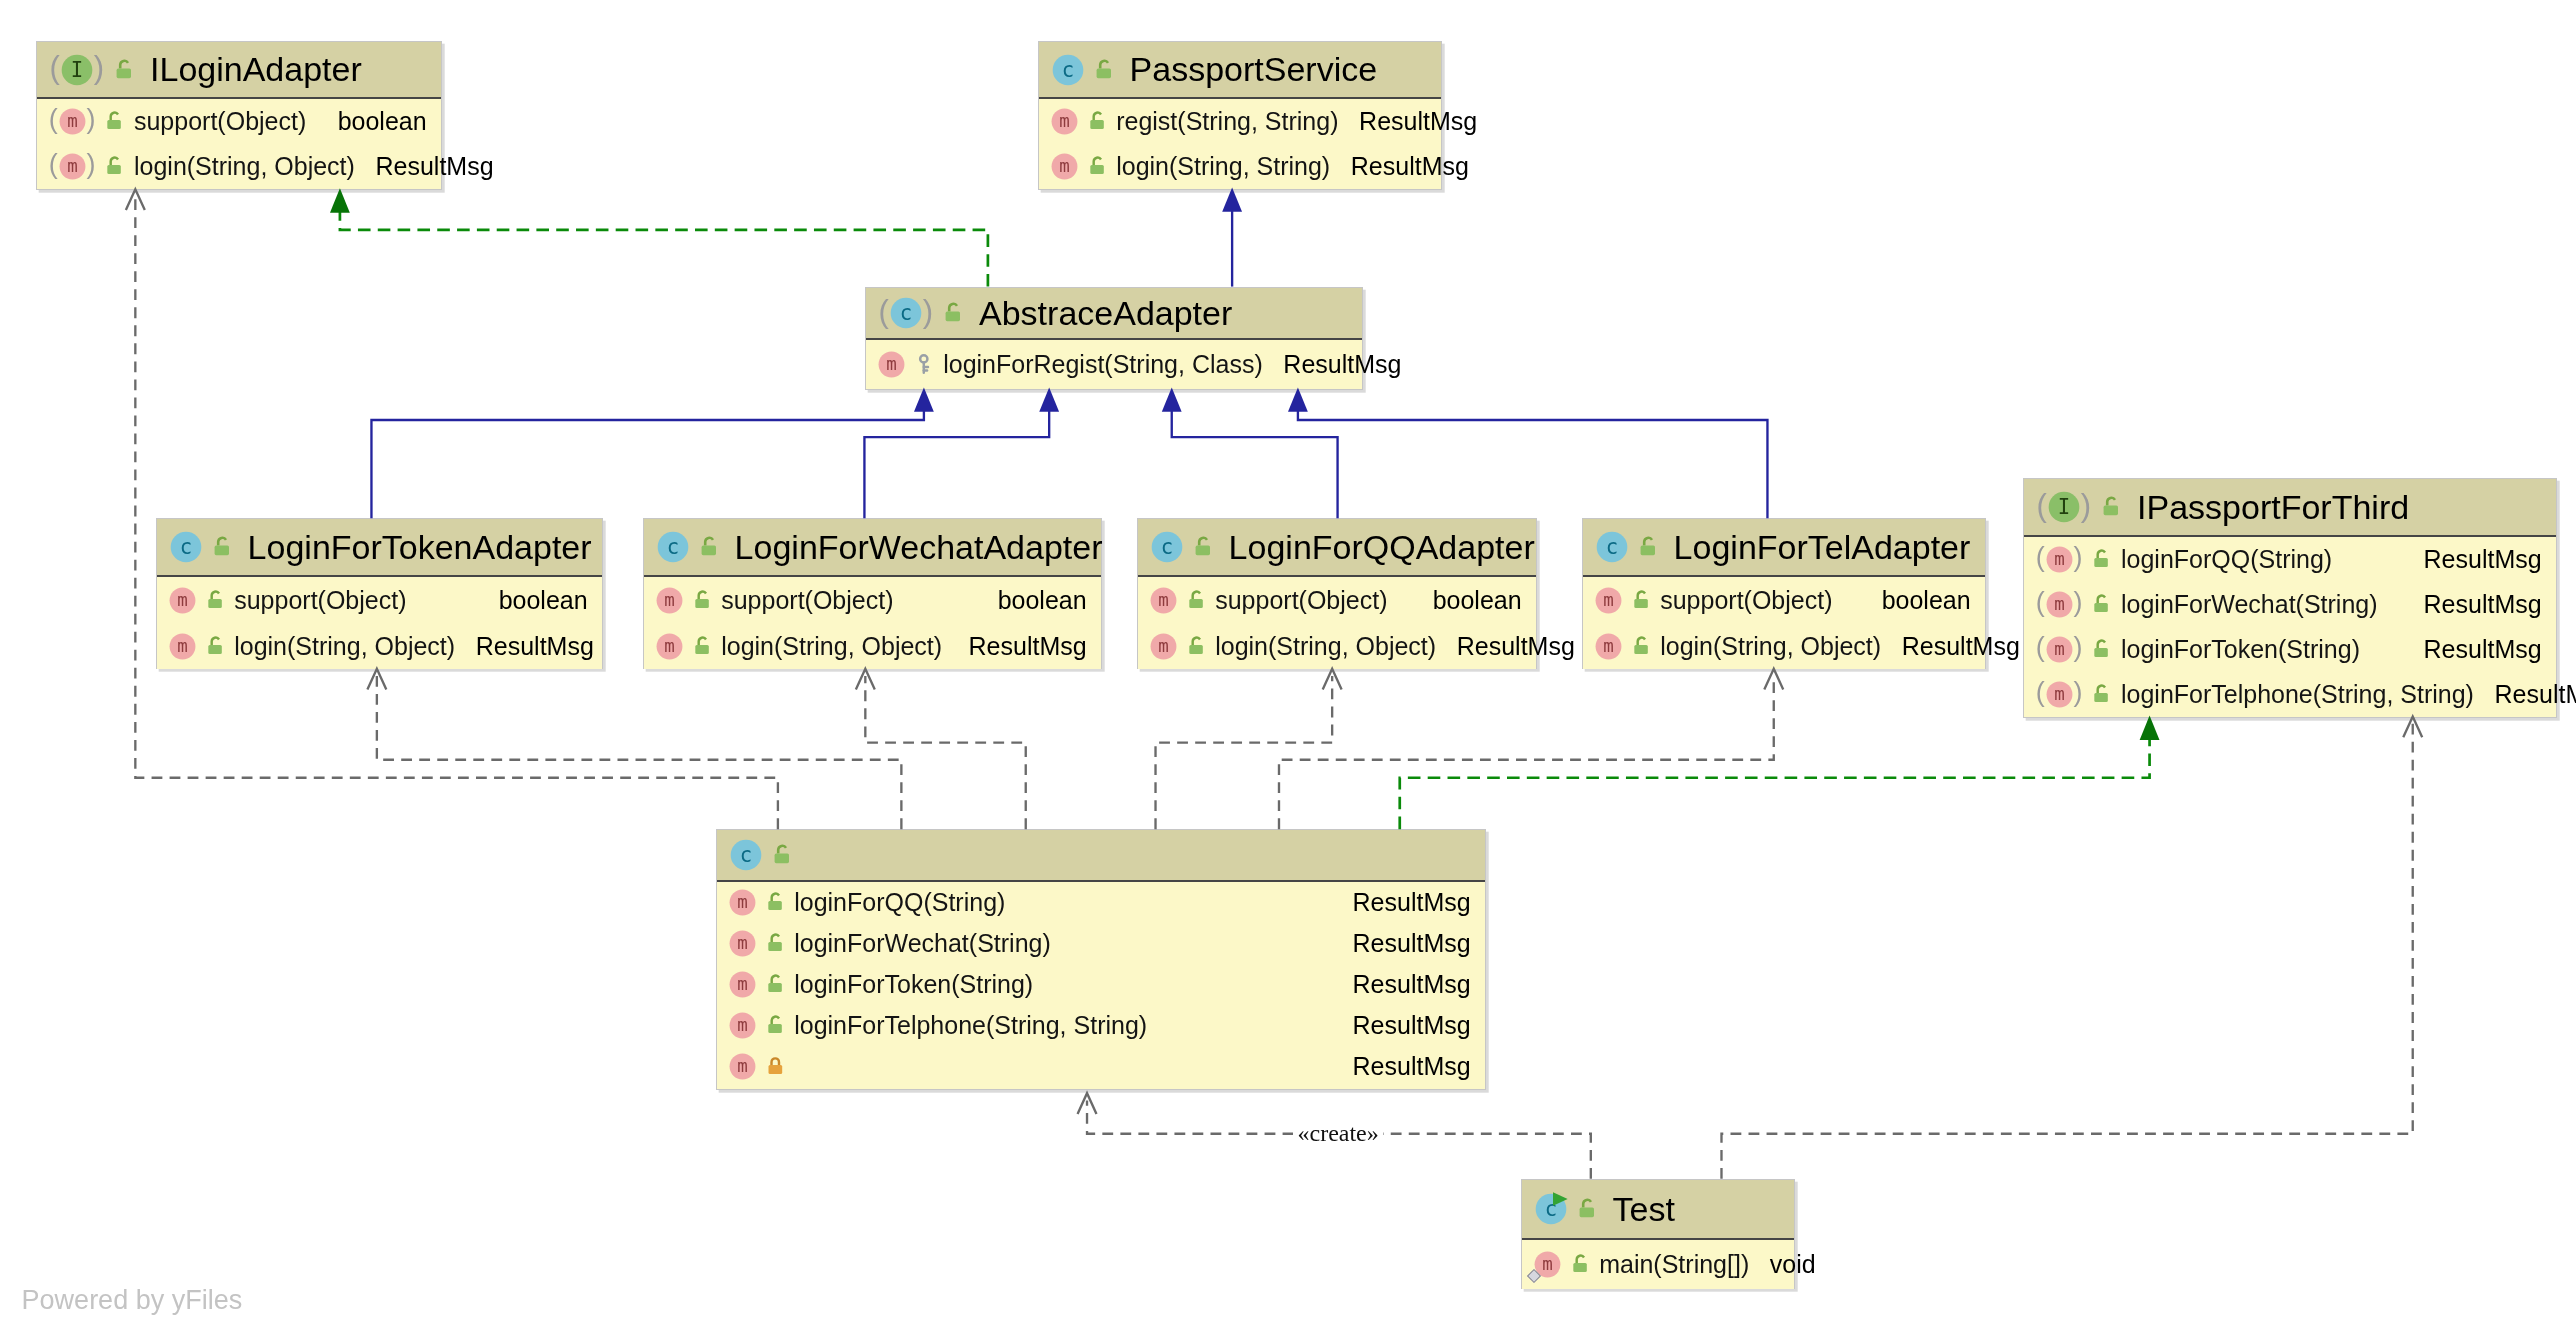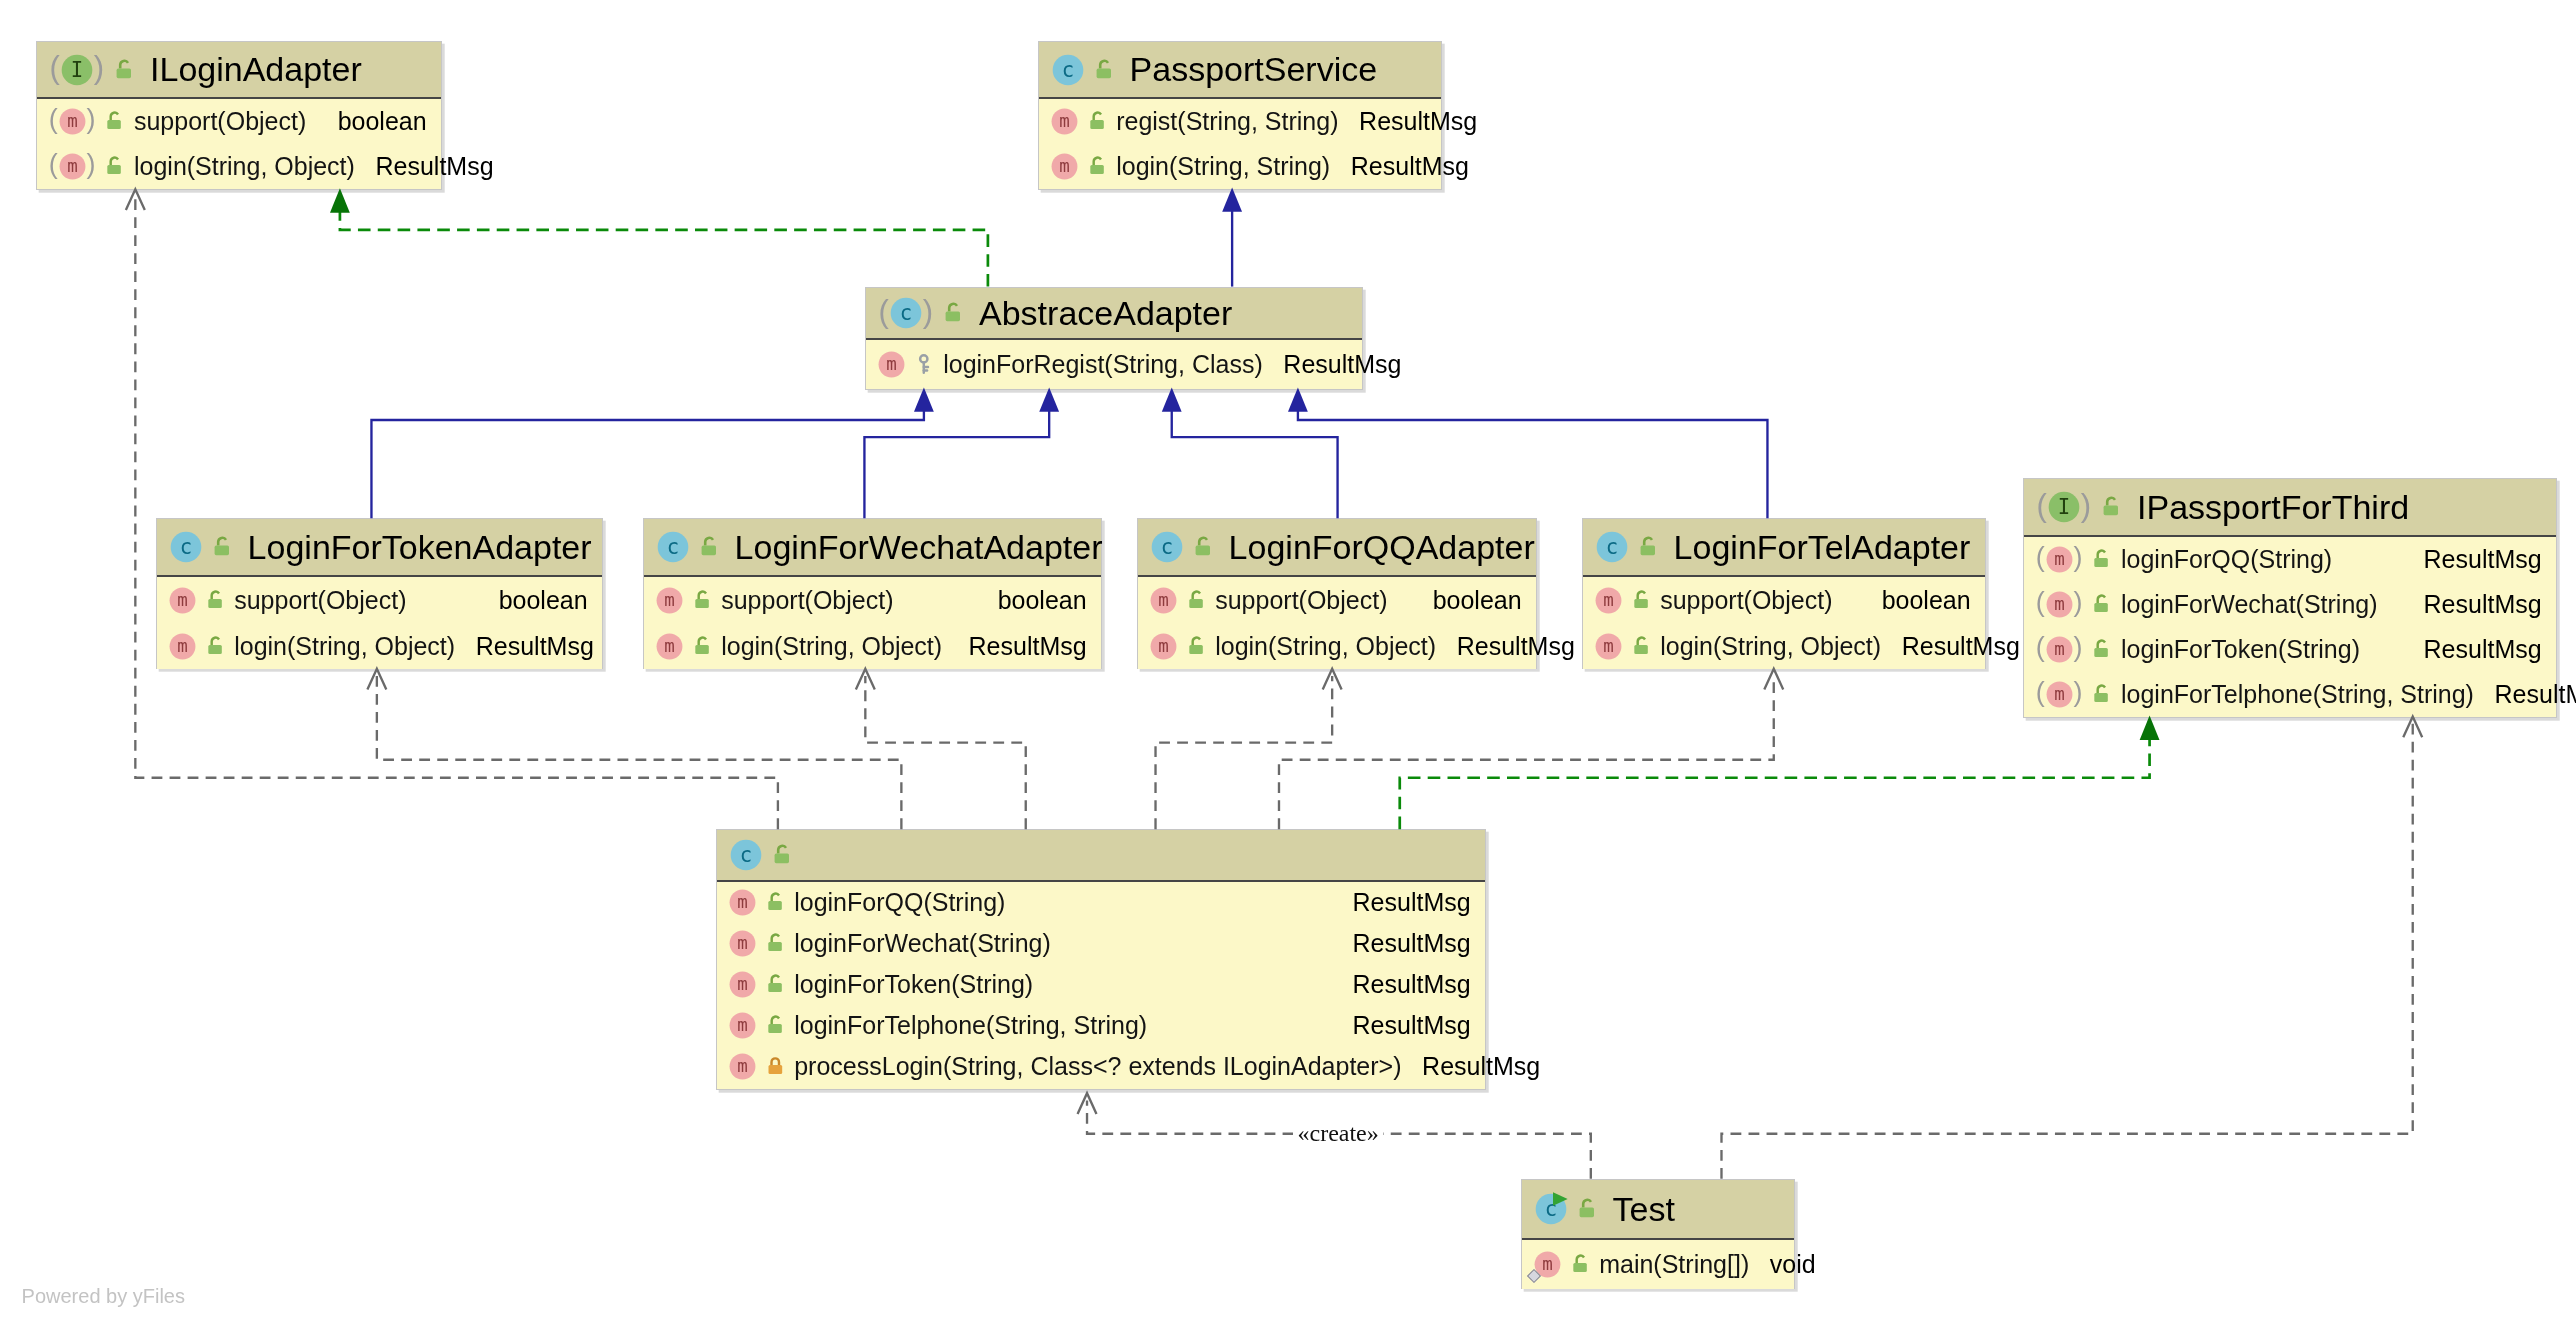--- a/index.html
+++ b/index.html
@@ -20,21 +20,21 @@
   .mtype{margin-left:auto;font-size:25px;color:#000000;white-space:pre;padding-left:12.6px;}
   .micon-wrap{display:inline-flex;align-items:center;position:relative;gap:0.9px;flex:none;}
   .paren{color:#9b9b9b;font-size:27px;line-height:1;font-family:"Liberation Sans",sans-serif;
          transform:translateY(-1.8px);}
   .hdr .paren{font-size:31px;}
   .cicon{overflow:visible;flex:none;}
   .static-diamond{position:absolute;left:-4.5px;bottom:-2.7px;width:8px;height:8px;
                   background:#d6d7df;border:1.8px solid #86868f;transform:rotate(45deg);}
   #create-label{position:absolute;left:1293px;top:1118px;background:#ffffff;
                 padding:0 4.5px;font-size:24px;color:#111;line-height:31px;font-family:Liberation Serif, serif;}
-  #watermark{position:absolute;left:21.6px;top:1285px;font-size:20px;color:#c3c3c3;}
+  #watermark{position:absolute;left:21.6px;top:1285px;font-size:27px;color:#c3c3c3;}
 </style>
 </head>
 <body>
 
 <div id="canvas">
   <div class="class-box" style="left: 36px; top: 41px; width: 406px; height: 149px;">
       <div class="box-header" style="height:55px;">
       <span class="micon-wrap hdr">
           <span class="paren">(</span>
           <svg class="cicon" width="32" height="32" viewBox="0 0 24 24">
@@ -501,21 +501,20 @@
         <span class="micon-wrap">
             <svg class="cicon" width="27" height="27" viewBox="0 0 24 24">
     <circle cx="12" cy="12" r="11.5" fill="#f0a9a9"></circle>
     <text x="12" y="17.2" text-anchor="middle" font-size="15.5" font-family="DejaVu Sans Mono, monospace" fill="#8e3b3e">m</text>
             </svg>
           </span>
         <svg class="cicon" width="22.5" height="22.5" viewBox="0 0 24 24">
       <path d="M8 11 V7.6 a4 4 0 0 1 8 0 V11" fill="none" stroke="#c9882a" stroke-width="2.6"></path>
       <rect x="4.8" y="10.6" width="14.6" height="9.6" rx="1.6" fill="#e6a23c"></rect>
           </svg>
-        <span class="mname">processLogin(String, Class&lt;? extends ILoginAdapter&gt;)</span>
         <span class="mtype">ResultMsg</span>
       </div>
       </div>
     </div>
     <div class="class-box" style="left: 1521px; top: 1179px; width: 274px; height: 110px;">
       <div class="box-header" style="height:58px;">
       <span class="micon-wrap hdr">
           <svg class="cicon" width="32" height="32" viewBox="0 0 24 24">
     <circle cx="12" cy="12" r="11.5" fill="#7cc5da"></circle>
     <text x="12" y="17.2" text-anchor="middle" font-size="15.5" font-family="DejaVu Sans Mono, monospace" fill="#0b6a85">c</text>

